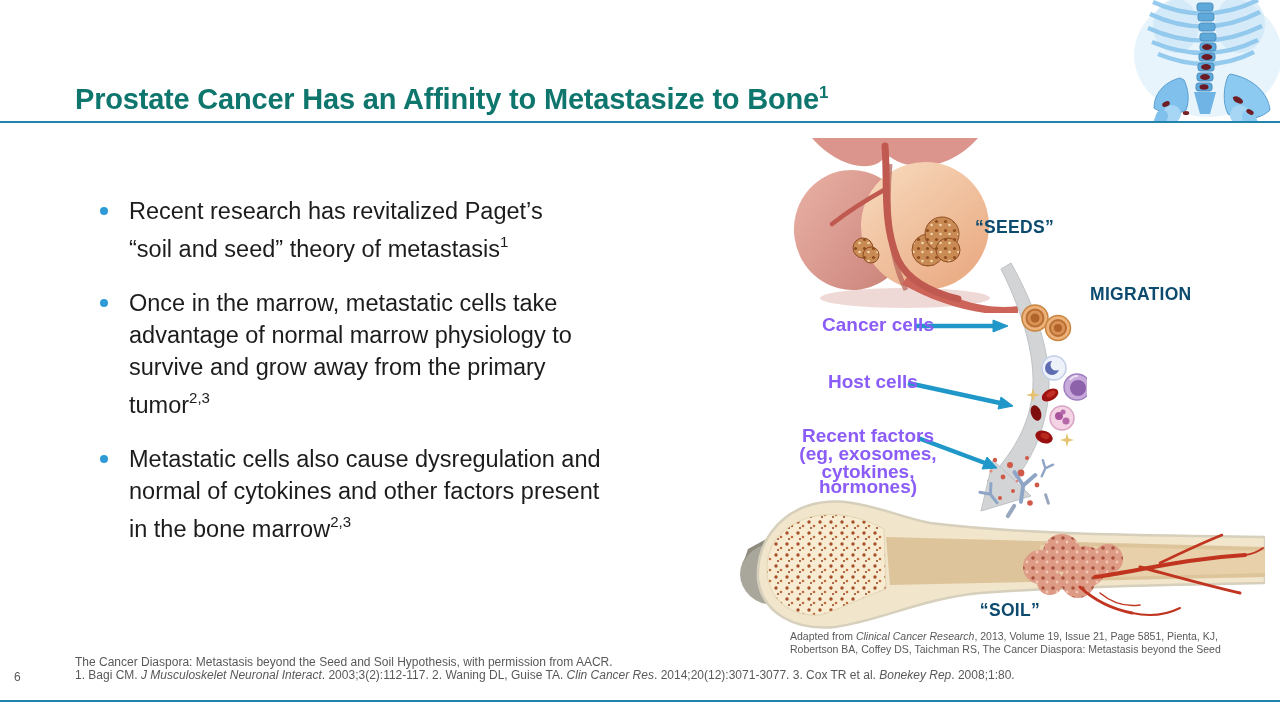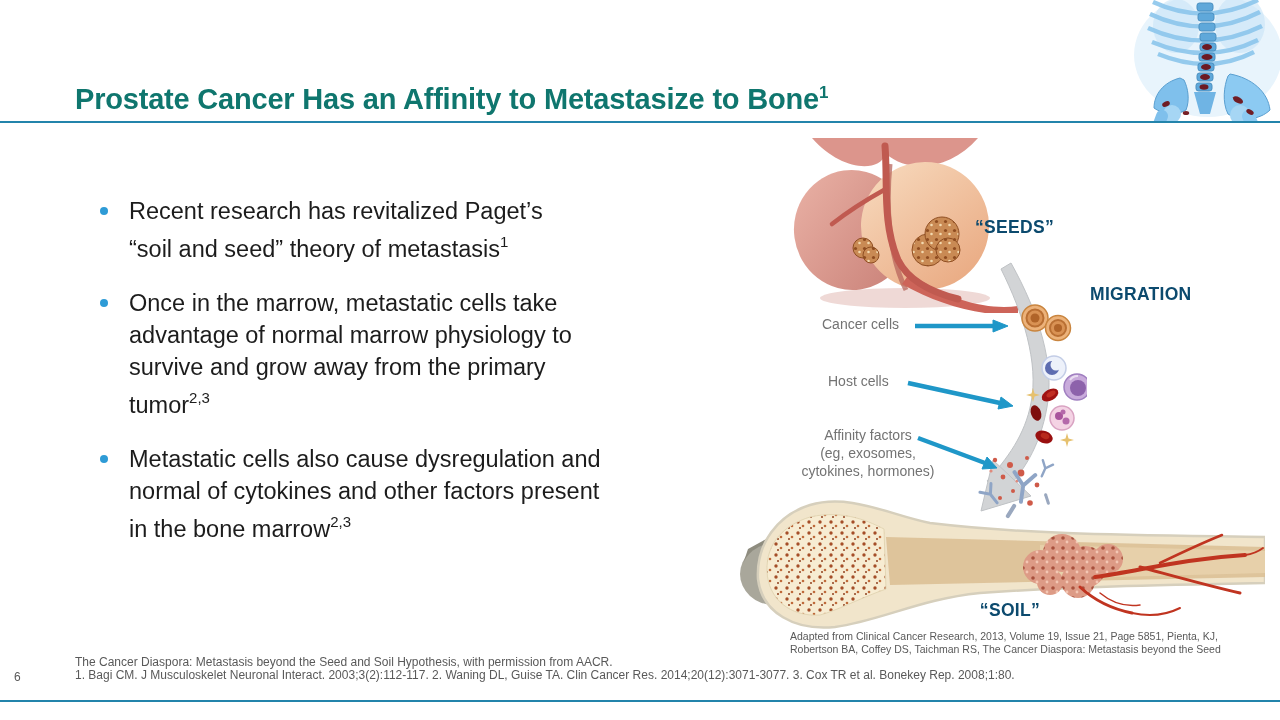--- a/index.html
+++ b/index.html
@@ -16,29 +16,29 @@
   .skel{position:absolute;right:0;top:0;}
   
   .bullets{position:absolute;left:75px;top:178px;width:620px;list-style:none;margin:17px;padding:0;}
   .bullets li{position:relative;padding-left:37px;margin:0 0 22px 0;font-size:23.5px;
               line-height:32px;color:#1c1c1c;}
   .bullets li .dot{position:absolute;left:8px;top:12px;width:8px;height:8px;border-radius:50%;
                    background:#2e9bd6;}
   .bline{display:block;white-space:nowrap;}
   .bullets sup{font-size:15px;position:relative;top:-1px;}
   
-  .dlabel{position:absolute;color:#737373;font-size:14px;line-height:15px;}
+  .dlabel{position:absolute;color:#8b5cf6;font-size:19px;line-height:15px;font-weight:bold;}
   .dlabel.strong{font-weight:700;font-size:17.5px;color:#0c4a6e;letter-spacing:.3px;}
   .dlabel.center{text-align:center;}
   .dlabel .subline{display:block;margin-top:3px;}
   
   .caption{position:absolute;left:790px;top:630px;width:470px;font-size:10.5px;line-height:13.2px;
            color:#595959;}
   .caption .cline{white-space:nowrap;}
-  .it{}
+  .it{font-style:italic;}
   .footnotes{position:absolute;left:75px;top:656px;font-size:12px;line-height:13px;color:#595959;
              white-space:nowrap;}
   .pagenum{position:absolute;left:14px;top:670px;font-size:12px;color:#595959;}
   svg{position:absolute;}
 </style>
 </head>
 <body>
 
 <div class="slide">
 
@@ -255,21 +255,21 @@
       <polygon points="202,163 187,164 192,152"></polygon>
     </g>
   </svg>
 
   <div class="dlabel strong" style="left:975px;top:220px;">“SEEDS”</div>
   <div class="dlabel strong" style="left:1090px;top:287px;">MIGRATION</div>
   <div class="dlabel strong" style="left:930px;top:603px;width:110px;text-align:right;">“SOIL”</div>
   <div class="dlabel" style="left:822px;top:317px;">Cancer cells</div>
   <div class="dlabel" style="left:828px;top:374px;">Host cells</div>
   <div class="dlabel center" style="left:798px;top:428px;width:140px;">
-    <span>Affinity factors</span>
+    <span>Recent factors</span>
     <span class="subline">(eg, exosomes,</span>
     <span class="subline">cytokines, hormones)</span>
   </div>
 
   <div class="caption">
     <div class="cline"><span>Adapted from </span><span class="it">Clinical Cancer Research</span><span>, 2013, Volume 19, Issue 21, Page 5851, Pienta,  KJ,</span></div>
     <div class="cline">Robertson BA, Coffey DS, Taichman RS, The  Cancer Diaspora: Metastasis beyond the Seed</div>
   </div>
 
   <div class="footnotes">

